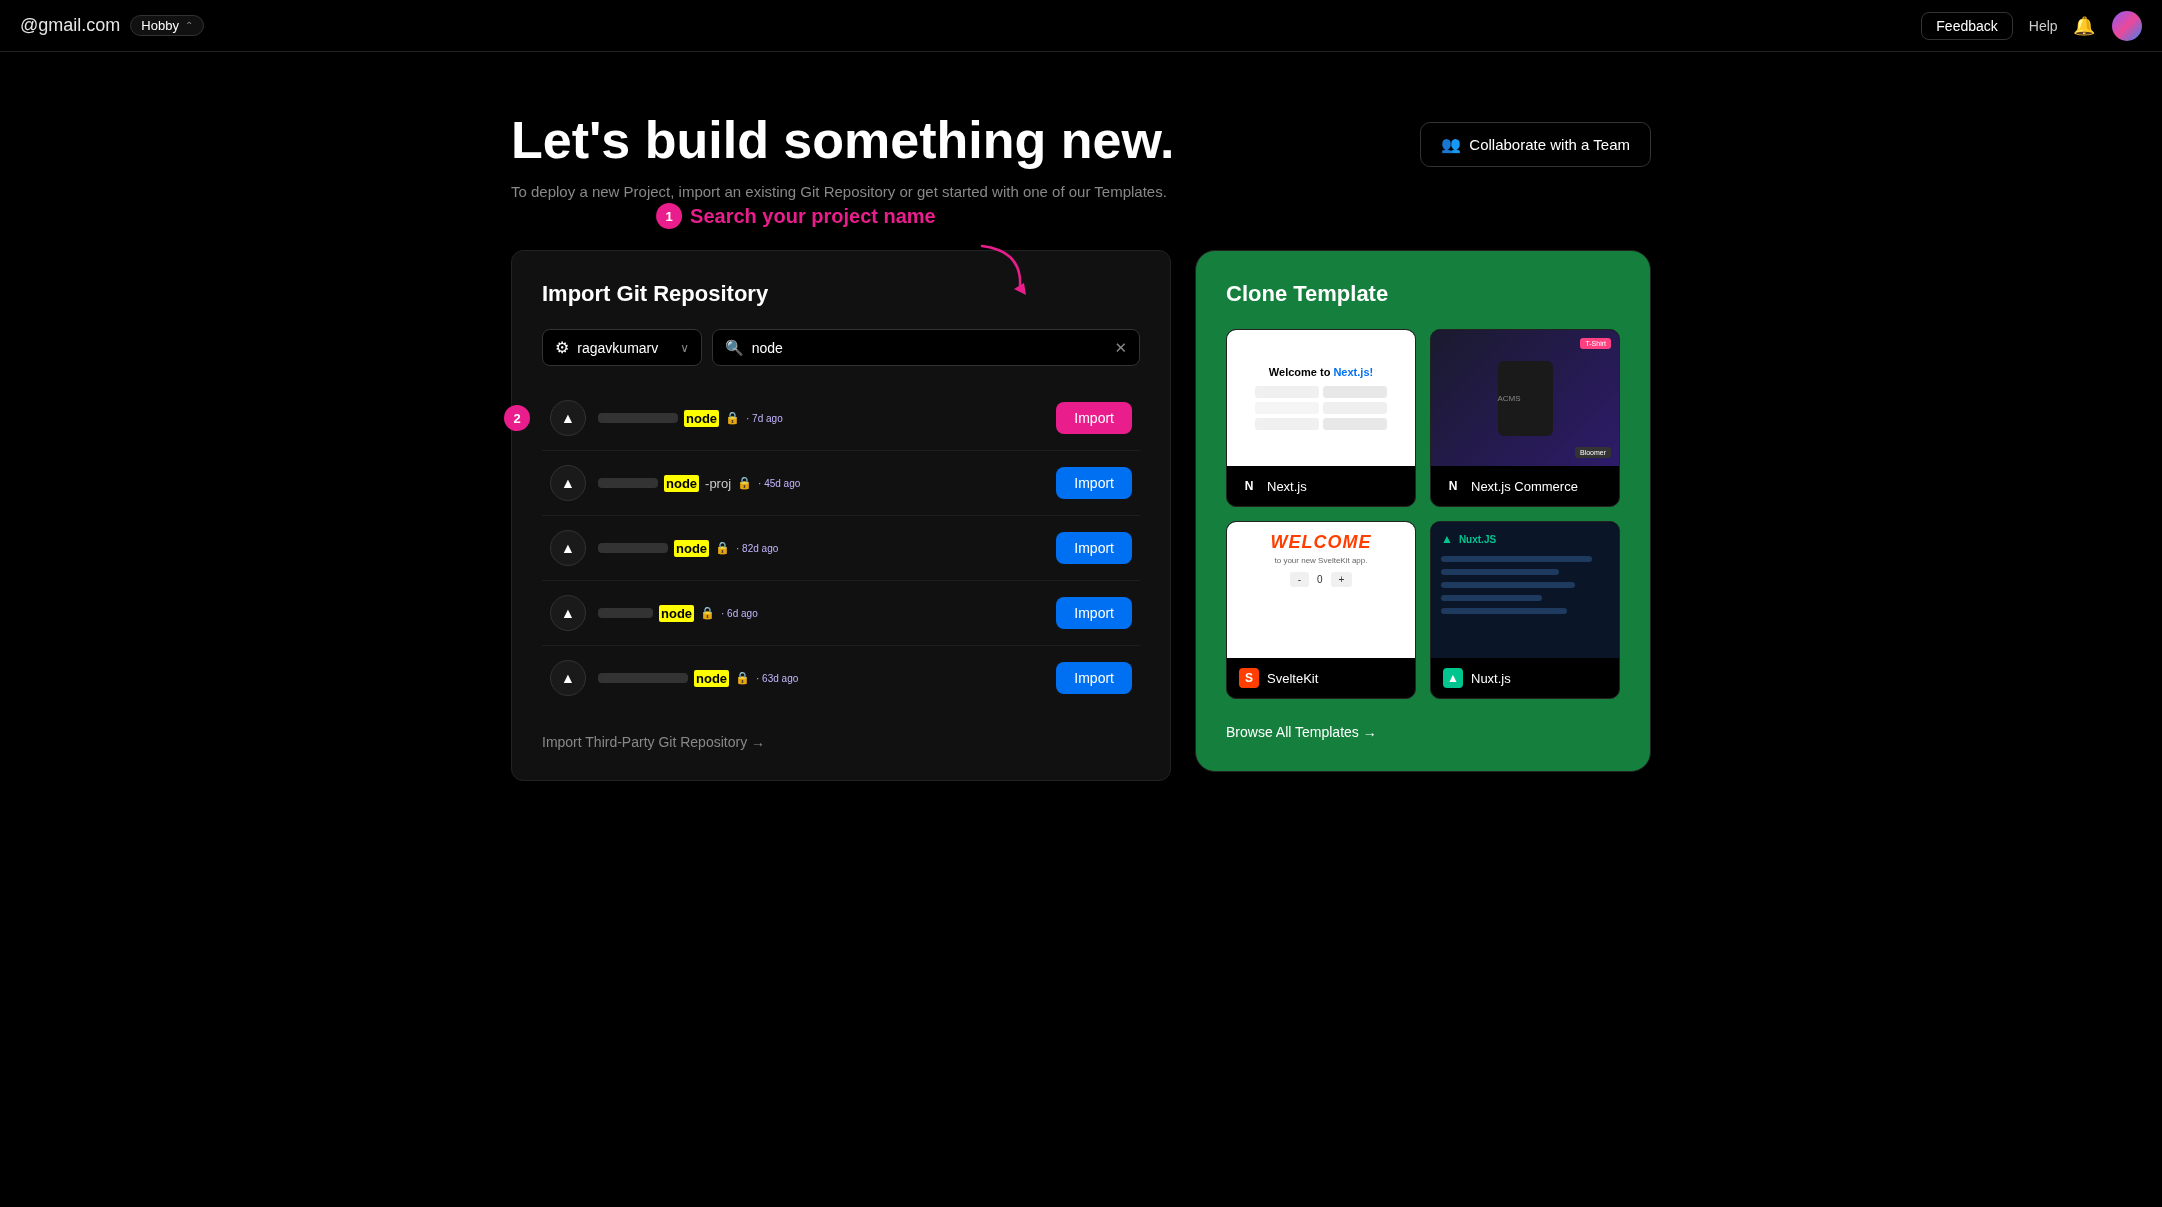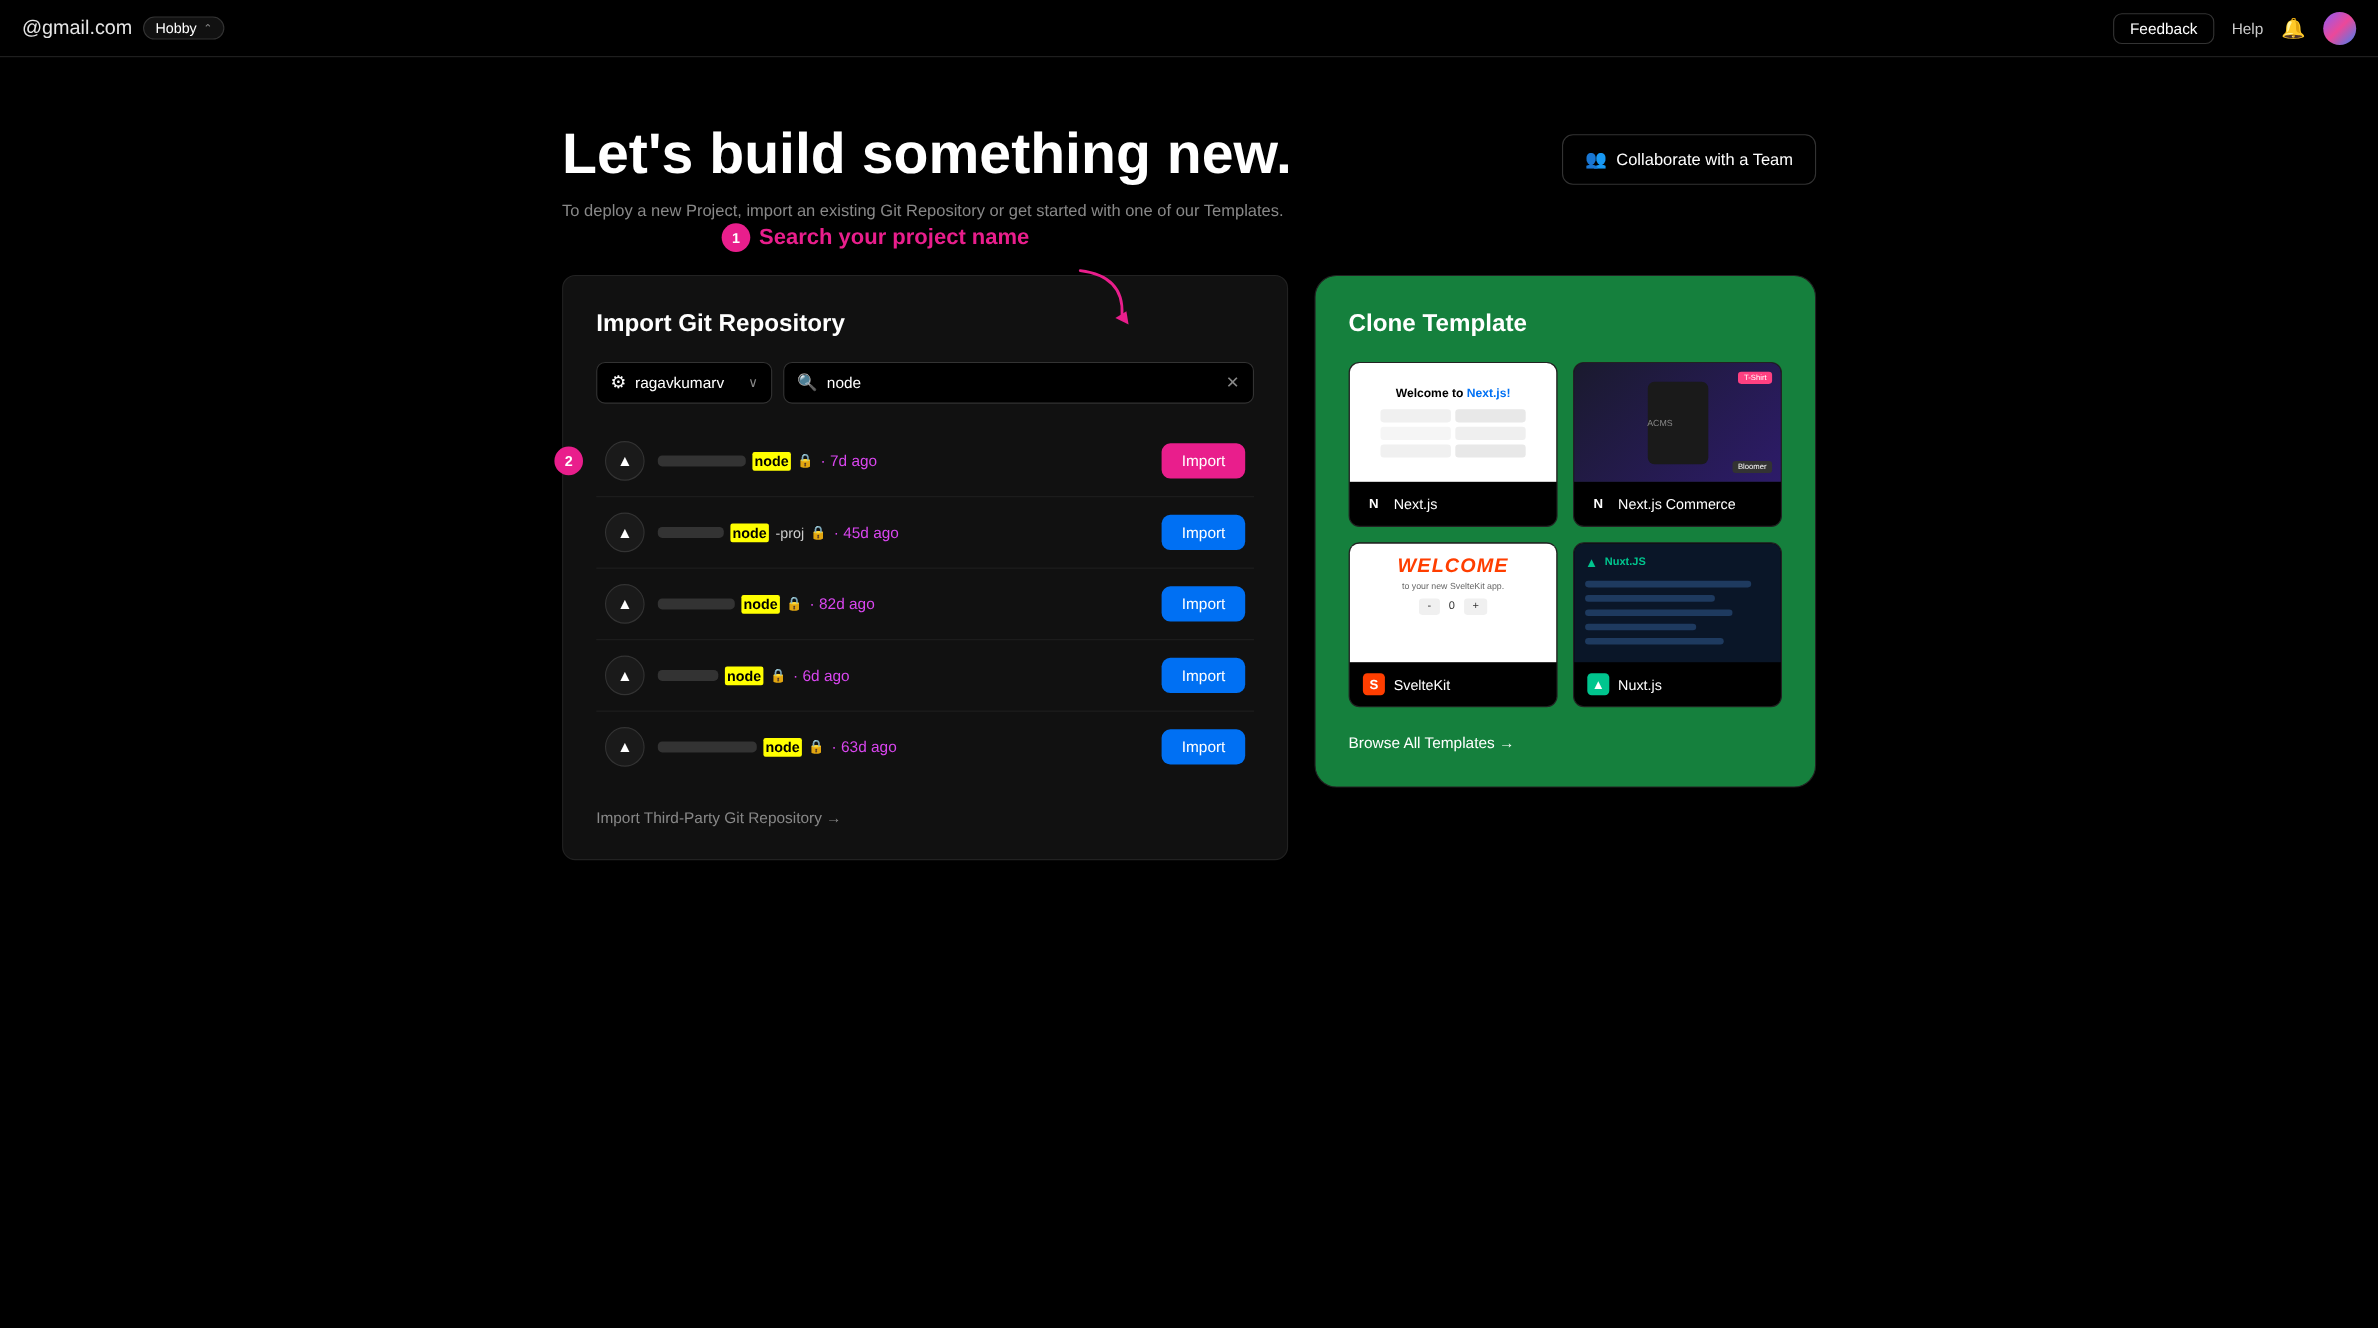--- a/index.html
+++ b/index.html
@@ -274,22 +274,22 @@
     }
     .repo-suffix {
       font-size: 13px;
       color: #ccc;
     }
     .repo-lock {
       font-size: 12px;
       color: #888;
     }
     .repo-time {
-      font-size: 14px;
-      color: #d946ef;
+      font-size: 10px;
+      color: #c4b5fd;
     }
     .import-btn {
       background: #0070f3;
       border: none;
       border-radius: 8px;
       color: #fff;
       padding: 8px 18px;
       font-size: 14px;
       font-weight: 500;
       cursor: pointer;
@@ -342,21 +342,21 @@
       margin-bottom: 24px;
     }
     .template-card {
       background: #000;
       border: 1px solid #222;
       border-radius: 10px;
       overflow: hidden;
       cursor: pointer;
     }
     .template-thumb {
-      height: 108px;
+      height: 136px;
       position: relative;
       overflow: hidden;
     }
 
     
     .thumb-nextjs {
       background: #fff;
       display: flex;
       flex-direction: column;
       align-items: center;

